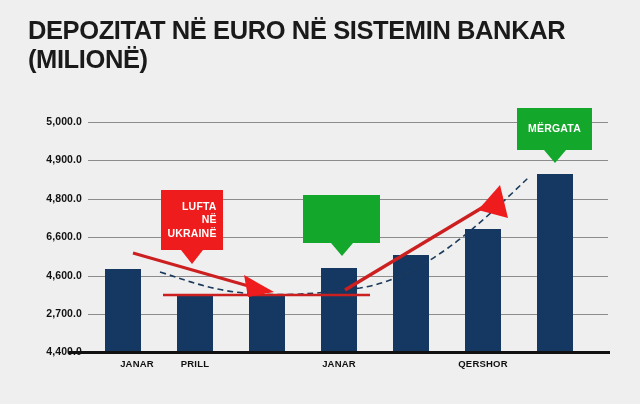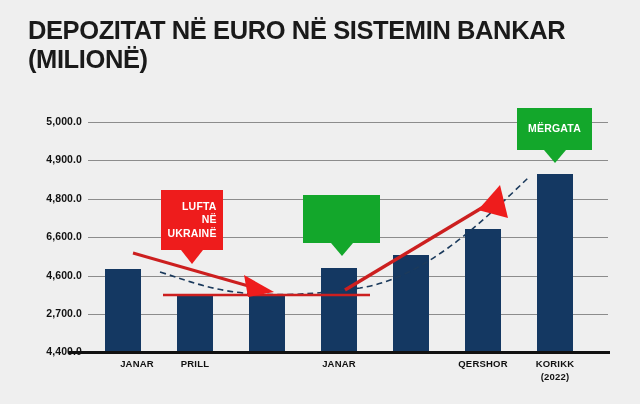--- a/index.html
+++ b/index.html
@@ -161,22 +161,20 @@
       <polygon points="244,275 274,292 248,297" fill="#ee1c1c"></polygon>
 
       <line x1="345" y1="290" x2="490" y2="203" stroke="#cc1f1f" stroke-width="3.4"></line>
       <polygon points="500,185 508,218 478,210" fill="#ee1c1c"></polygon>
     </svg>
 
     <div class="xlabel" style="left:92px;top:358px;">JANAR</div>
     <div class="xlabel" style="left:150px;top:358px;">PRILL</div>
     <div class="xlabel" style="left:294px;top:358px;">JANAR</div>
     <div class="xlabel" style="left:438px;top:358px;">QERSHOR</div>
-    <div class="xlabel" style="left:510px;top:358px;">KORIKK
-(2022)</div>
 
     <div class="callout c-red" style="left:161px;top:190px;width:62px;height:60px;">
       <span>LUFTA
 NË
 UKRAINË</span>
       <span class="tail"></span>
     </div>
 
     <div class="callout c-green" style="left:303px;top:195px;width:77px;height:48px;">
       <span class="tail"></span>

